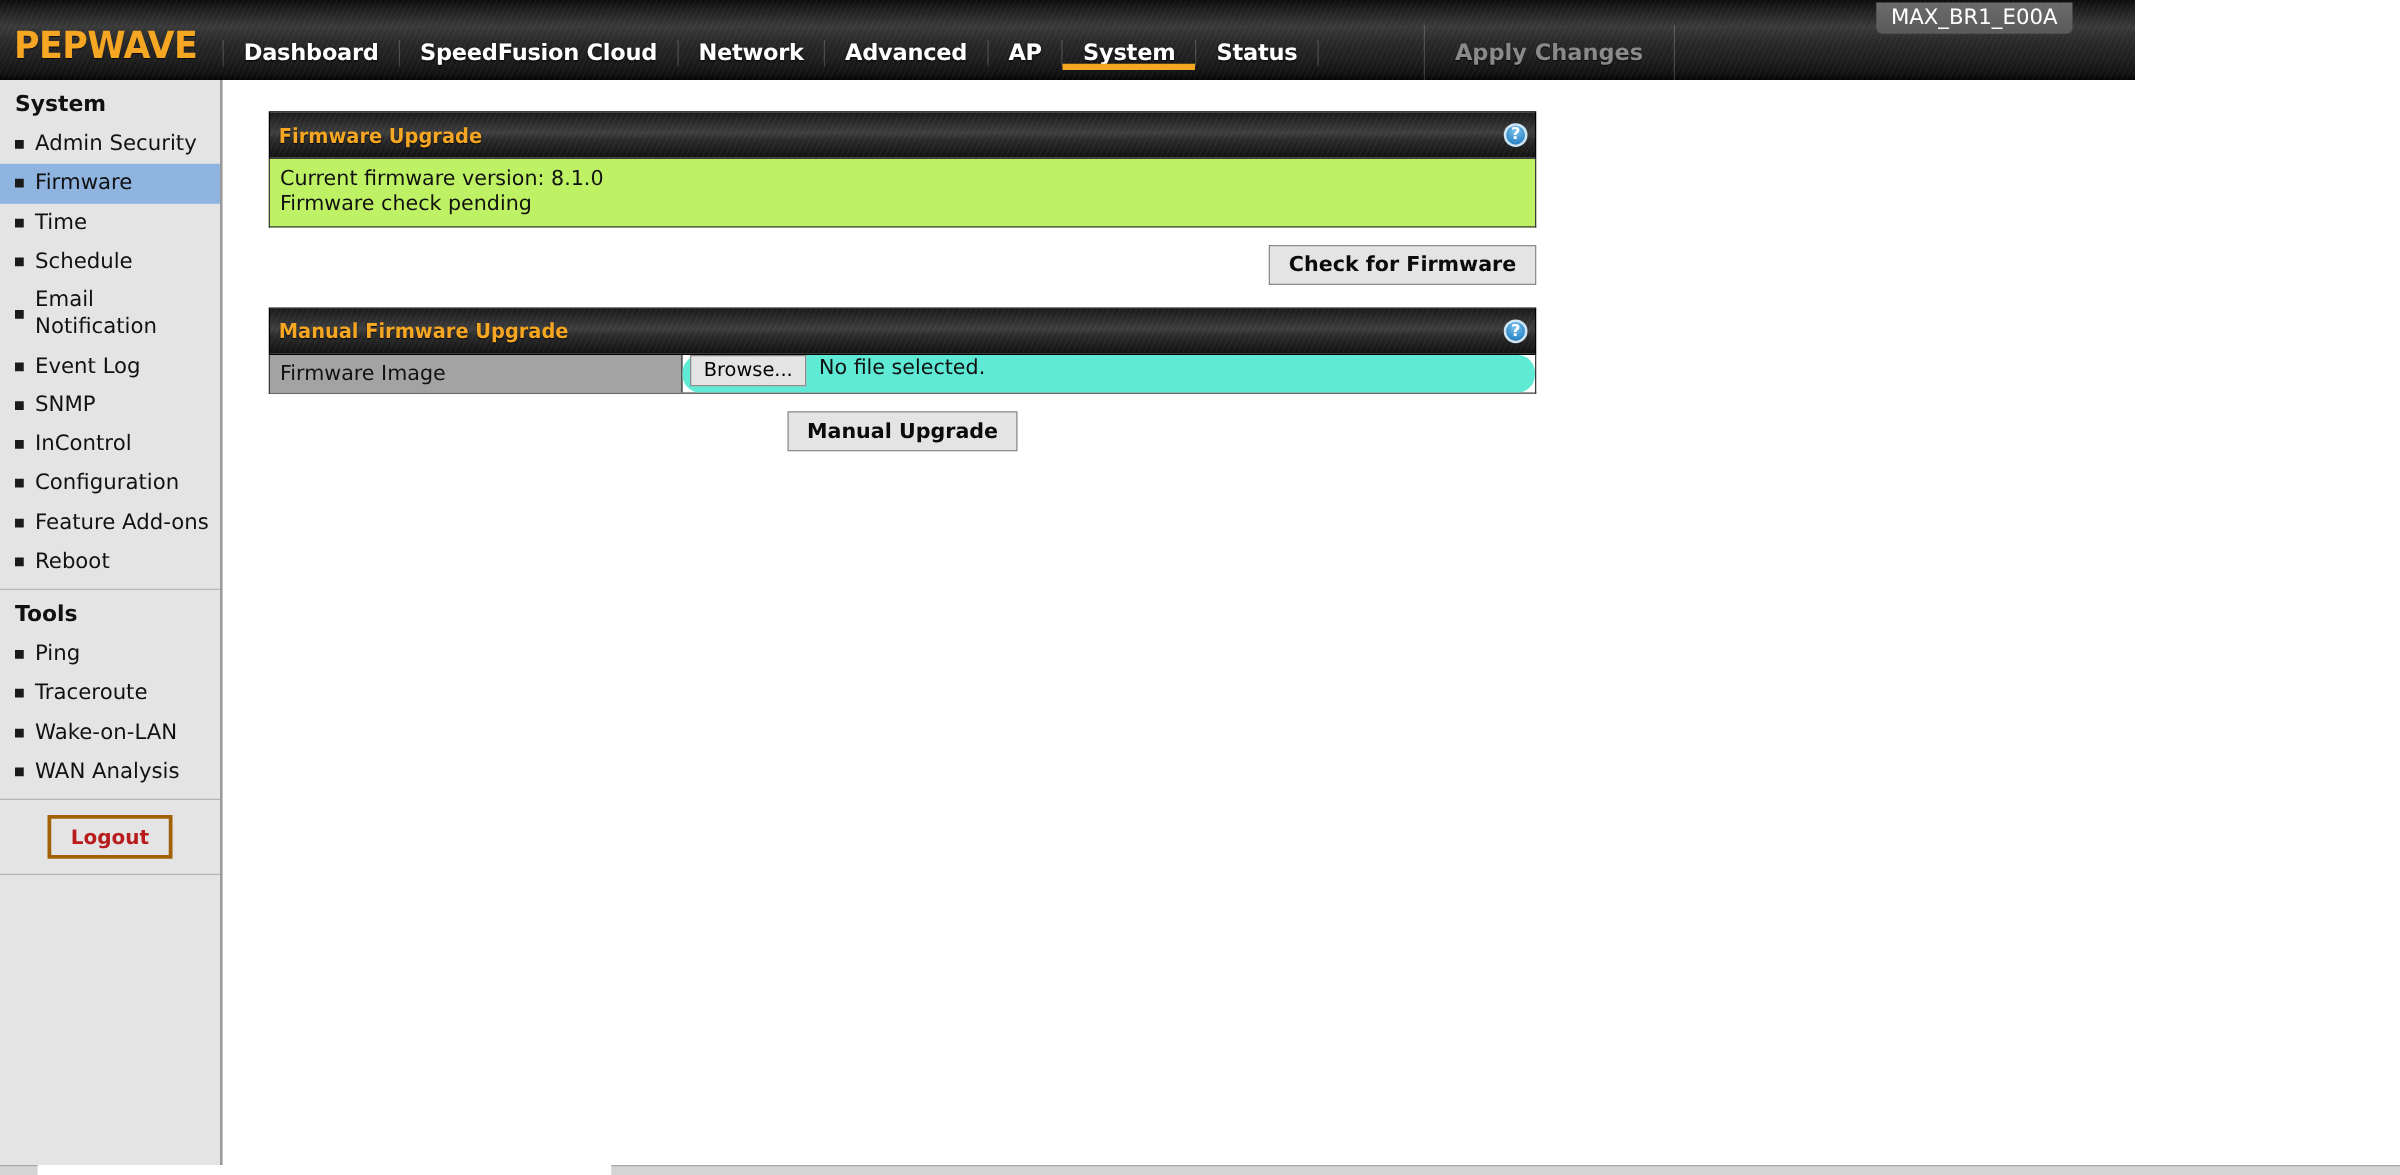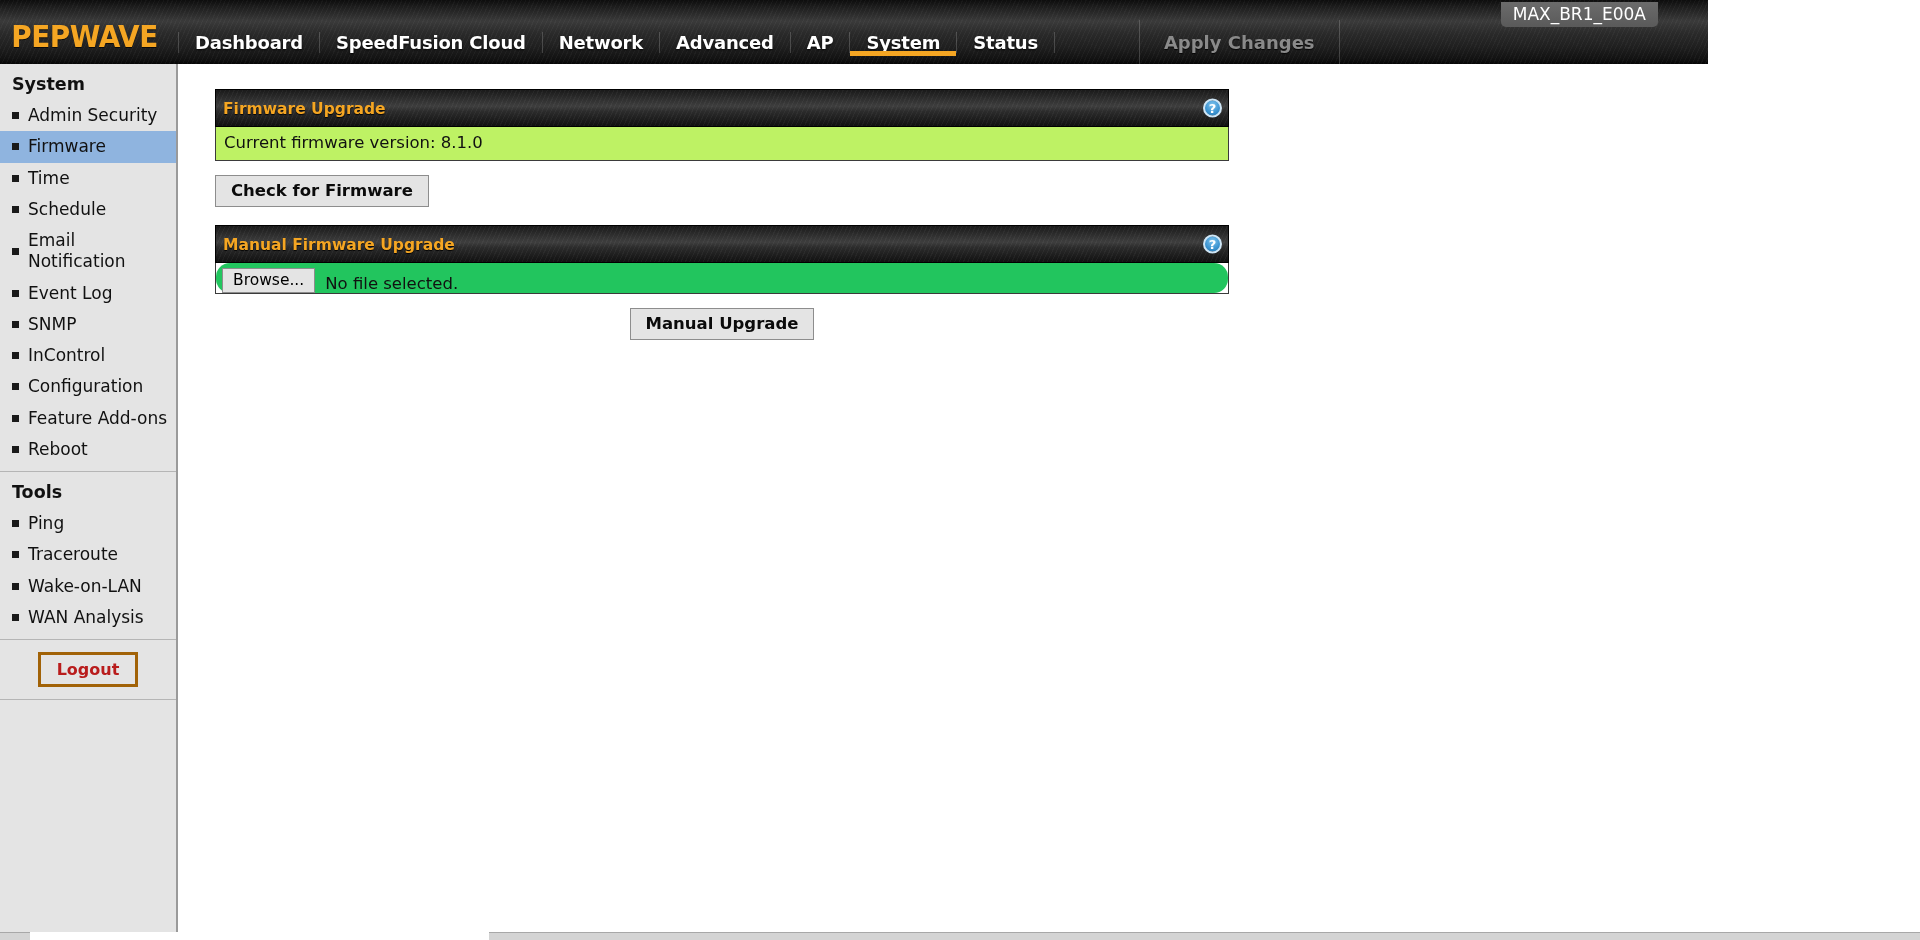--- a/index.html
+++ b/index.html
@@ -230,22 +230,22 @@
     min-width: 330px;
     background: #a3a3a3;
     color: #111;
     font-size: 16.5px;
     display: flex; align-items: center;
     padding-left: 8px;
     border-right: 1px solid #3b3b3b;
   }
   .mrow-val {
     flex: 1 1 auto;
-    background: #22c55e;
-    display: flex; align-items: flex-end;
+    background: #5eead4;
+    display: flex; align-items: flex-start;
     padding-left: 6px;
     border-radius: 14px;
   }
   .browse-btn {
     font-family: "DejaVu Sans", "Liberation Sans", sans-serif;
     font-size: 15.5px;
     color: #000;
     background: #e4e4e4;
     border: 1px solid #8d8d8d;
     padding: 2px 10px 3px 10px;
@@ -372,32 +372,34 @@
 
   <div id="main">
 
     <div class="panel">
       <div class="panel-head">
         <span class="panel-head-title">Firmware Upgrade</span>
         <span class="help-icon">?</span>
       </div>
       <div class="panel-body">
         <div>Current firmware version: 8.1.0</div>
-      </div>
-      <div class="btn-row" style="justify-content:flex-start; width:1014px; padding-left:0;">
+        <div>Firmware check pending</div>
+      </div>
+      <div class="btn-row" style="justify-content:flex-end; width:1014px; padding-left:0;">
         <button class="gbtn">Check for Firmware</button>
       </div>
     </div>
 
     <div class="panel" style="margin-top:18px;">
       <div class="panel-head">
         <span class="panel-head-title">Manual Firmware Upgrade</span>
         <span class="help-icon">?</span>
       </div>
       <div class="mrow">
+        <div class="mrow-label">Firmware Image</div>
         <div class="mrow-val">
           <button class="browse-btn">Browse...</button>
           <span class="nofile">No file selected.</span>
         </div>
       </div>
       <div class="btn-row" style="justify-content:center; width:1014px; padding-left:0;">
         <button class="gbtn">Manual Upgrade</button>
       </div>
     </div>
 

